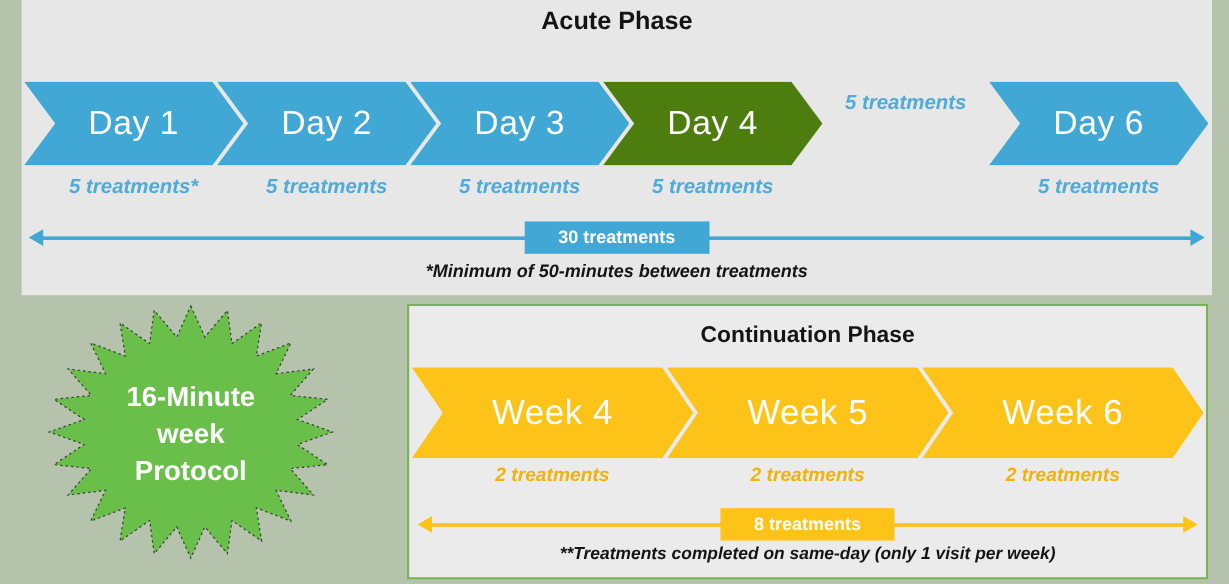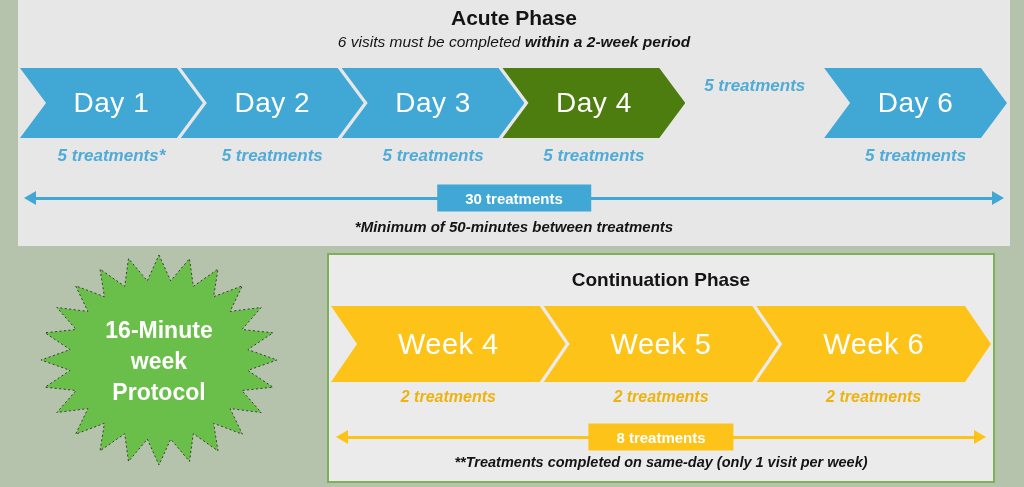--- a/index.html
+++ b/index.html
@@ -5,21 +5,21 @@
   html,body{margin:0;padding:0;background:#b6c3ac;}
   *{box-sizing:border-box;}
   .stage{
     position:relative;width:1024px;height:487px;overflow:hidden;
     background:#b6c3ac;
     font-family:"Liberation Sans","DejaVu Sans",sans-serif;
     color:#141414;
   }
   .panel{position:absolute;}
   .acute-panel{left:18px;top:0;width:992px;height:246px;background:#e7e7e7;}
-  .cont-panel{left:327px;top:253px;width:668px;height:230px;background:#ebebeb;border:2px solid #7cb157;}
+  .cont-panel{left:339px;top:253px;width:668px;height:230px;background:#ebebeb;border:2px solid #7cb157;}
   .phase-title{position:absolute;left:0;right:0;text-align:center;font-weight:bold;color:#141414;}
   .acute-title{top:6px;font-size:21px;}
   .phase-subtitle{position:absolute;left:0;right:0;top:33px;text-align:center;font-style:italic;font-size:15.5px;}
   .phase-subtitle b{font-weight:bold;}
   .cont-title{top:14px;font-size:19px;}
 
   .chev-row{position:absolute;display:flex;align-items:stretch;}
   .acute-chevs{left:2px;right:3px;top:68px;}
   .cont-chevs{left:2px;right:2px;top:51px;}
   .chev-wrap{flex:1 1 0;position:relative;text-align:center;}
@@ -58,21 +58,20 @@
     color:#ffffff;font-weight:bold;font-size:23px;line-height:31px;text-align:center;
   }
 </style>
 </head>
 <body>
 
 <div class="stage">
 
   <div class="panel acute-panel">
     <div class="phase-title acute-title">Acute Phase</div>
-    <div class="phase-subtitle"><span>6 visits must be completed </span><b>within a 2-week period</b></div>
 
     <div class="chev-row acute-chevs">
         <div class="chev-wrap">
           <div class="chev" style="background: rgb(65, 167, 213);">
             <span class="chev-label">Day 1</span>
           </div>
           <div class="chev-sub" style="color: rgb(79, 171, 215);">5 treatments*</div>
         </div>
         <div class="chev-wrap">
           <div class="chev" style="background: rgb(65, 167, 213);">

